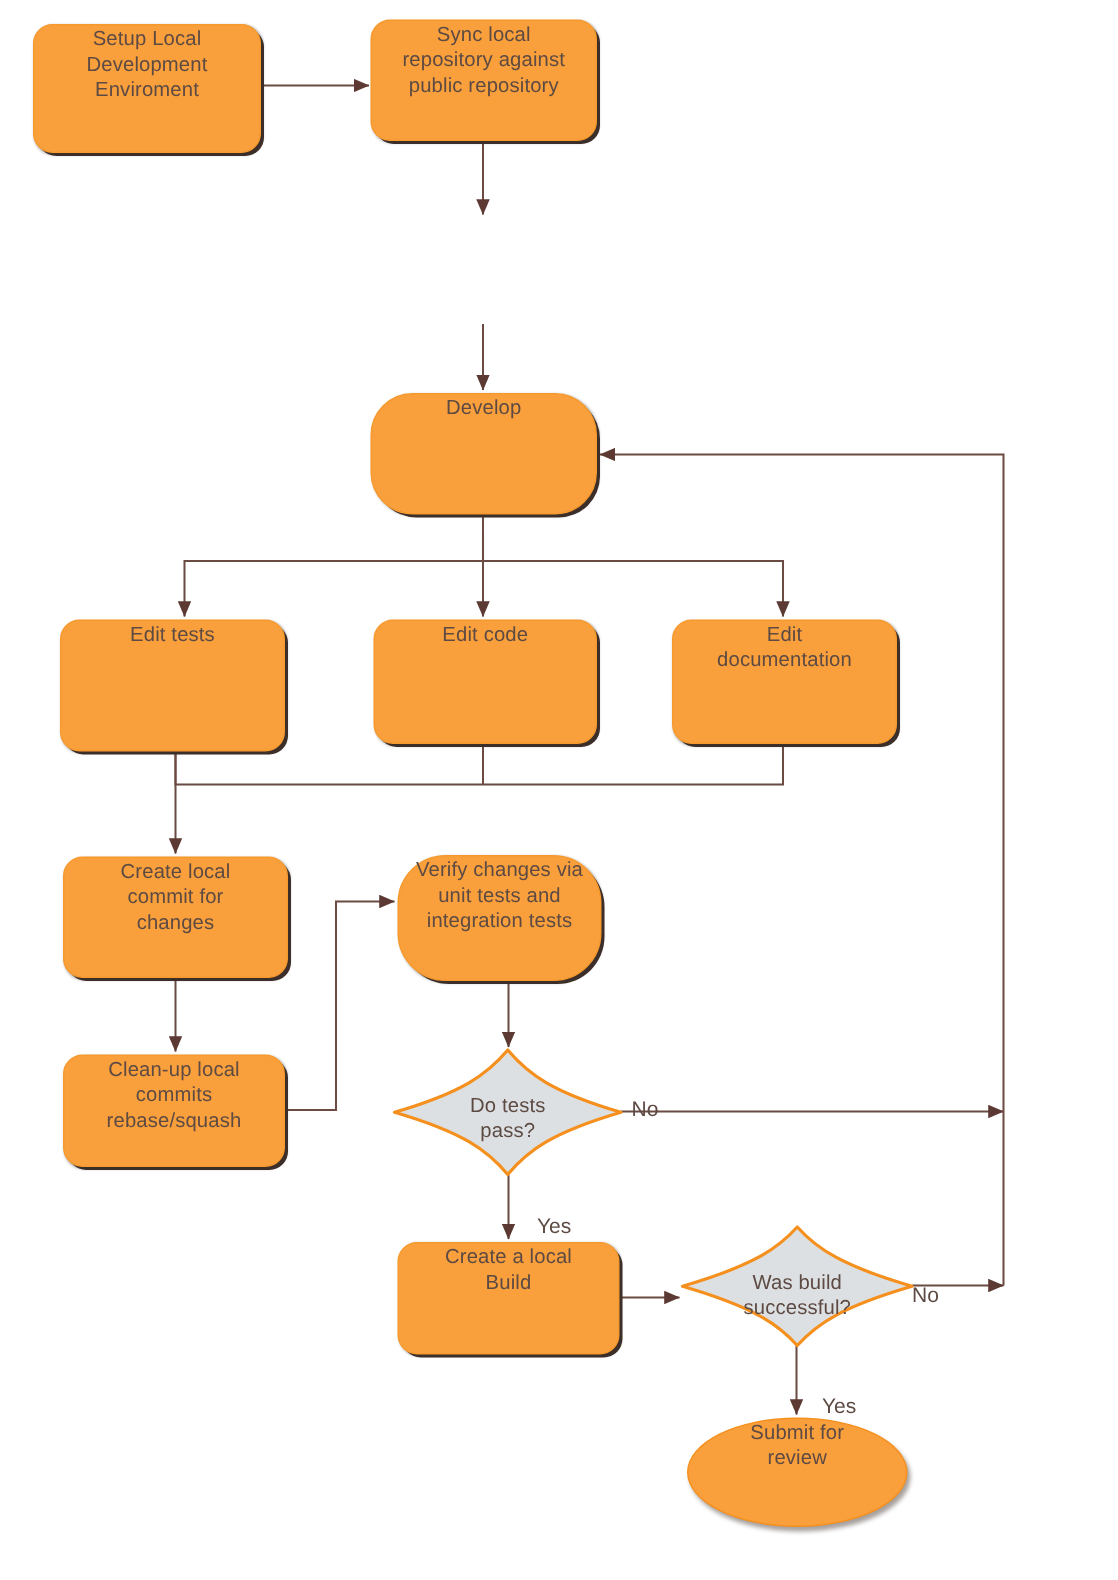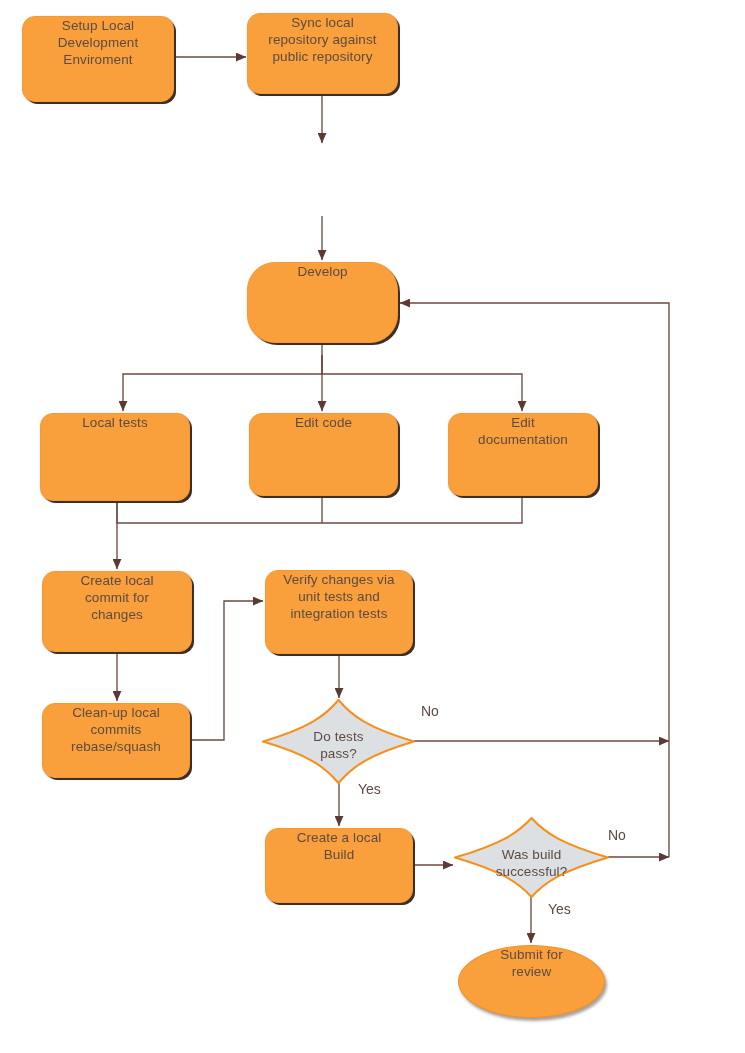--- a/index.html
+++ b/index.html
@@ -68,20 +68,21 @@
     position: relative;
     z-index: 2;
     margin-top: 28px;
   }
   .edge-label {
     position: absolute;
     color: #5d4a43;
     font-size: 14px;
     line-height: 16px;
     white-space: nowrap;
+    margin-top: 28px;
   }
 </style>
 </head>
 <body>
 
 <div id="canvas">
 
   <svg id="edges" viewBox="0 0 745 1053" xmlns="http://www.w3.org/2000/svg">
     <defs>
       <marker id="ah" markerWidth="11" markerHeight="9" refX="10.2" refY="4.5" orient="auto" markerUnits="userSpaceOnUse">
@@ -153,21 +154,21 @@
 repository against
 public repository</span>
   </div>
 
 
   <div class="node process" style="left:247px;top:262px;width:151px;height:81px;border-radius:28px;">
     <span class="lbl">Develop</span>
   </div>
 
   <div class="node process" style="left:40px;top:413px;width:150px;height:88px;">
-    <span class="lbl">Local tests</span>
+    <span class="lbl">Edit tests</span>
   </div>
 
   <div class="node process" style="left:249px;top:413px;width:149px;height:83px;">
     <span class="lbl">Edit code</span>
   </div>
 
   <div class="node process" style="left:448px;top:413px;width:150px;height:83px;">
     <span class="lbl">Edit
 documentation</span>
   </div>
@@ -177,21 +178,21 @@
 commit for
 changes</span>
   </div>
 
   <div class="node process" style="left:42px;top:703px;width:148px;height:75px;">
     <span class="lbl">Clean-up local
 commits
 rebase/squash</span>
   </div>
 
-  <div class="node process" style="left:265px;top:570px;width:148px;height:84px;">
+  <div class="node process" style="left:265px;top:570px;width:136px;height:84px;border-radius:32px;">
     <span class="lbl">Verify changes via
 unit tests and
 integration tests</span>
   </div>
 
   <div class="node decision" style="left:263px;top:700px;width:151px;height:83px;">
     <span class="lbl">Do tests
 pass?</span>
   </div>
 

